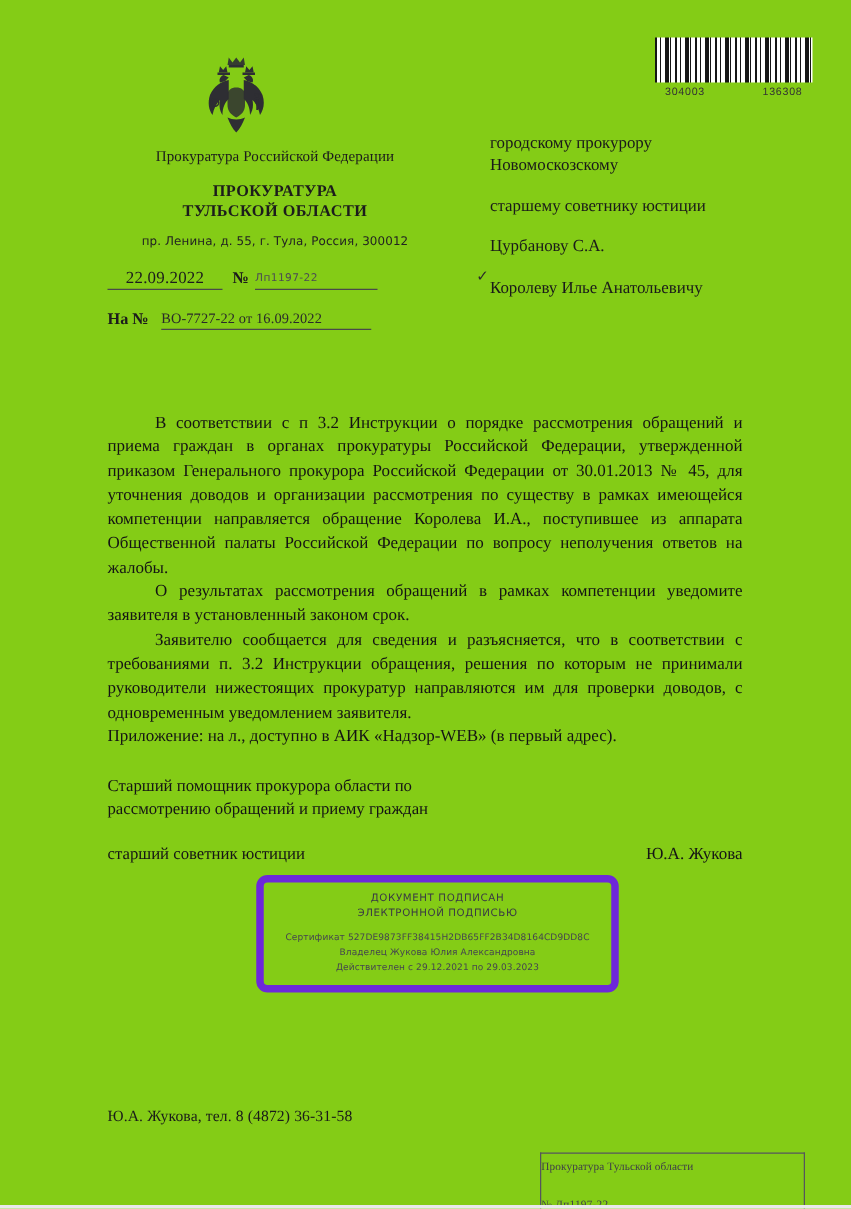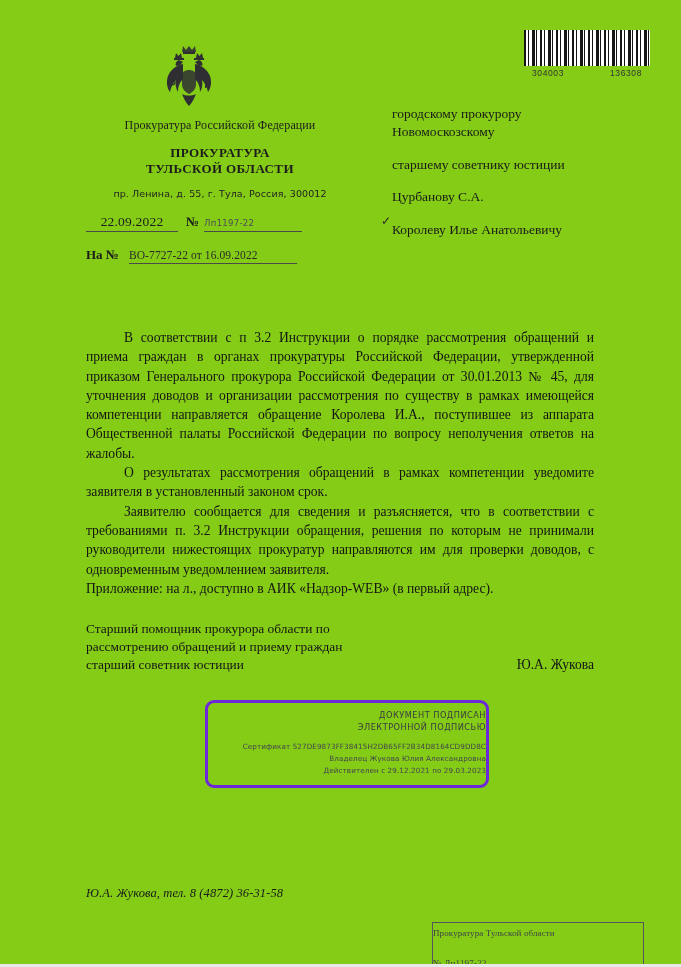--- a/index.html
+++ b/index.html
@@ -190,33 +190,34 @@
     width: 508px;
     font-size: 13.4px;
     line-height: 1.33;
     color: #151515;
   }
   .sig-post { width: 330px; }
   .sig-rank-row {
     display: flex;
     justify-content: space-between;
     align-items: baseline;
+    margin-top: 18px;
   }
   .sig-name { font-size: 13.6px; }
 
   
   .esign {
     position: absolute;
     top: 700px;
     left: 205px;
     width: 278px;
     height: 82px;
-    border: 3px solid #6d28d9;
+    border: 6px solid #6d28d9;
     border-radius: 9px;
-    text-align: right;
+    text-align: center;
     color: #3a3a44;
   }
   .esign-head {
     font-family: "DejaVu Sans", sans-serif;
     font-size: 8.2px;
     line-height: 1.45;
     letter-spacing: 0.5px;
     margin-top: 7px;
   }
   .esign-rows {
@@ -230,21 +231,20 @@
   .esign-rows div { white-space: nowrap; }
 
   
   .footer-contact {
     position: absolute;
     top: 886px;
     left: 86px;
     font-size: 12.5px;
     color: #1a1a1a;
     letter-spacing: 0.1px;
-    font-style: italic;
   }
   .footer-stamp {
     position: absolute;
     top: 922px;
     left: 432px;
     width: 210px;
     border: 1px solid #55555d;
     border-bottom: none;
     padding: 5px 0 7px;
     text-align: left;

